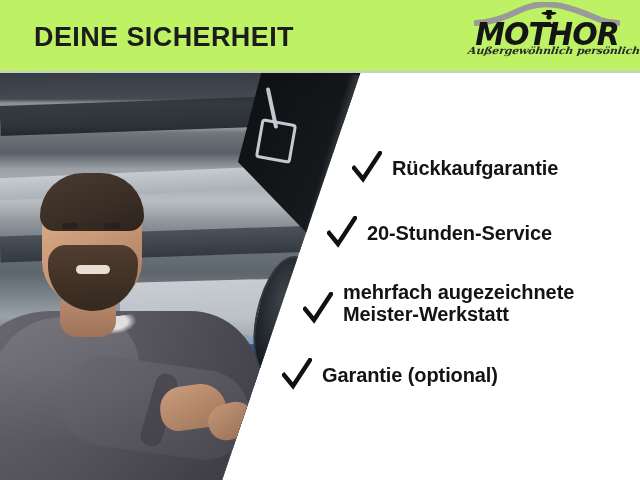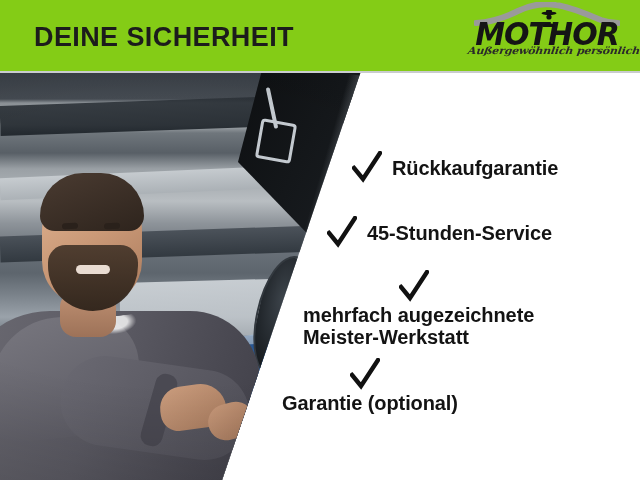--- a/index.html
+++ b/index.html
@@ -18,21 +18,21 @@
     height: 480px;
     overflow: hidden;
     background: #ffffff;
   }
 
   
   #header {
     position: absolute;
     left: 0; top: 0;
     width: 640px; height: 72px;
-    background: #84cc16;
+    background: #bef264;
     z-index: 40;
   }
   #header-title {
     position: absolute;
     left: 34px;
     top: 22px;
     font-size: 27px;
     font-weight: bold;
     letter-spacing: 0.4px;
     color: #1c1c1c;
@@ -378,22 +378,22 @@
     font-weight: bold;
     color: #131313;
     line-height: 1.12;
     white-space: pre-line;
     font-family: "Liberation Sans", sans-serif;
     letter-spacing: -0.1px;
   }
 
   #item-0 { left: 352px; top: 78px; }
   #item-1 { left: 327px; top: 143px; }
-  #item-2 { left: 303px; top: 197px; align-items: center; flex-direction: column; }
-  #item-3 { left: 282px; top: 285px; flex-direction: column; }
+  #item-2 { left: 303px; top: 208px; align-items: flex-end; }
+  #item-3 { left: 282px; top: 285px; }
 </style>
 </head>
 <body>
 
 <div id="banner">
 
   <div id="photo-wrap">
     <div class="photo-layer" id="ph-bg"></div>
     <div class="photo-layer" id="ph-beam3"></div>
     <div class="photo-layer" id="ph-beam1"></div>
@@ -446,21 +446,21 @@
       </span>
       <span class="check-label">Rückkaufgarantie</span>
     </div>
 
     <div class="check-item" id="item-1">
       <span class="check-mark">
         <svg width="30" height="34" viewBox="0 0 30 34">
           <path d="M2 17 L11 28 L28 2" fill="none" stroke="#111111" stroke-width="4.4" stroke-linecap="square" stroke-linejoin="miter"></path>
         </svg>
       </span>
-      <span class="check-label">45-Stunden-Service</span>
+      <span class="check-label">20-Stunden-Service</span>
     </div>
 
     <div class="check-item" id="item-2">
       <span class="check-mark">
         <svg width="30" height="34" viewBox="0 0 30 34">
           <path d="M2 17 L11 28 L28 2" fill="none" stroke="#111111" stroke-width="4.4" stroke-linecap="square" stroke-linejoin="miter"></path>
         </svg>
       </span>
       <span class="check-label">mehrfach augezeichnete
 Meister-Werkstatt</span>

